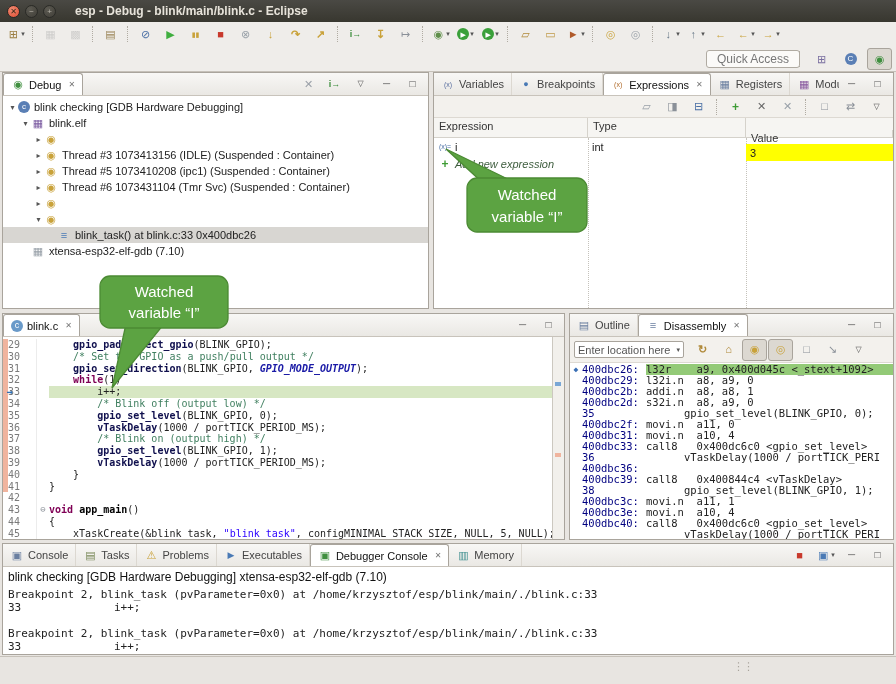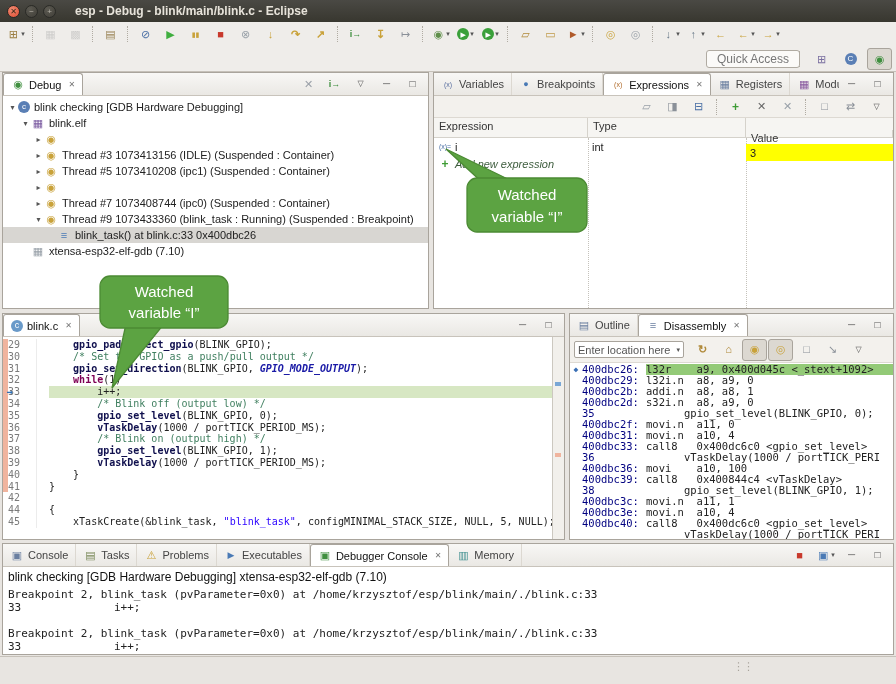--- a/index.html
+++ b/index.html
@@ -274,30 +274,29 @@
           <span class="tlabel">Thread #3 1073413156 (IDLE) (Suspended : Container)</span>
         </div>
         <div class="trow" style="padding-left: 30px;">
           <span class="tarrow">▸</span>
           <span class="icn" style="color: rgb(201, 162, 58);">◉</span>
           <span class="tlabel">Thread #5 1073410208 (ipc1) (Suspended : Container)</span>
         </div>
         <div class="trow" style="padding-left: 30px;">
           <span class="tarrow">▸</span>
           <span class="icn" style="color: rgb(201, 162, 58);">◉</span>
+          <span class="tlabel">Thread #6 1073431104 (Tmr Svc) (Suspended : Container)</span>
         </div>
         <div class="trow" style="padding-left: 30px;">
           <span class="tarrow">▸</span>
           <span class="icn" style="color: rgb(201, 162, 58);">◉</span>
-          <span class="tlabel">Thread #7 1073408744 (ipc0) (Suspended : Container)</span>
         </div>
         <div class="trow" style="padding-left: 30px;">
           <span class="tarrow">▾</span>
           <span class="icn" style="color: rgb(201, 162, 58);">◉</span>
-          <span class="tlabel">Thread #9 1073433360 (blink_task : Running) (Suspended : Breakpoint)</span>
         </div>
         <div class="trow sel" style="padding-left: 43px;">
           <span class="tarrow"></span>
           <span class="icn" style="color: rgb(74, 122, 181);">≡</span>
           <span class="tlabel">blink_task() at blink.c:33 0x400dbc26</span>
         </div>
         <div class="trow" style="padding-left: 17px;">
           <span class="tarrow"></span>
           <span class="icn" style="color: rgb(152, 160, 168);">▦</span>
           <span class="tlabel">xtensa-esp32-elf-gdb (7.10)</span>
@@ -499,20 +498,26 @@
             <span class="ecode"><span>}</span></span>
           </div>
           <div class="eline">
             <span class="chg"></span>
             <span class="lnum">42</span>
             <span class="fold"></span>
             <span class="ecode"></span>
           </div>
           <div class="eline">
             <span class="chg"></span>
+            <span class="lnum">43</span>
+            <span class="fold">⊖</span>
+            <span class="ecode"><span class="kw">void</span><span> </span><span class="fnd">app_main</span><span>()</span></span>
+          </div>
+          <div class="eline">
+            <span class="chg"></span>
             <span class="lnum">44</span>
             <span class="fold"></span>
             <span class="ecode"><span>{</span></span>
           </div>
           <div class="eline">
             <span class="chg"></span>
             <span class="lnum">45</span>
             <span class="fold"></span>
             <span class="ecode"><span>    xTaskCreate(&amp;blink_task, </span><span class="str">"blink_task"</span><span>, configMINIMAL_STACK_SIZE, NULL, 5, NULL);</span></span>
           </div>
@@ -578,21 +583,21 @@
     <div class="drows" id="disasm-rows">
         <div class="drow cur"><span class="dmark">◆</span><span class="daddr">400dbc26:</span><span class="dcode">l32r    a9, 0x400d045c &lt;_stext+1092&gt;</span></div>
         <div class="drow"><span class="dmark"></span><span class="daddr">400dbc29:</span><span class="dcode">l32i.n  a8, a9, 0</span></div>
         <div class="drow"><span class="dmark"></span><span class="daddr">400dbc2b:</span><span class="dcode">addi.n  a8, a8, 1</span></div>
         <div class="drow"><span class="dmark"></span><span class="daddr">400dbc2d:</span><span class="dcode">s32i.n  a8, a9, 0</span></div>
         <div class="drow"><span class="dmark"></span><span class="daddr"><span class="dnum">35</span></span><span class="dcode dsrc">gpio_set_level(BLINK_GPIO, 0);</span></div>
         <div class="drow"><span class="dmark"></span><span class="daddr">400dbc2f:</span><span class="dcode">movi.n  a11, 0</span></div>
         <div class="drow"><span class="dmark"></span><span class="daddr">400dbc31:</span><span class="dcode">movi.n  a10, 4</span></div>
         <div class="drow"><span class="dmark"></span><span class="daddr">400dbc33:</span><span class="dcode">call8   0x400dc6c0 &lt;gpio_set_level&gt;</span></div>
         <div class="drow"><span class="dmark"></span><span class="daddr"><span class="dnum">36</span></span><span class="dcode dsrc">vTaskDelay(1000 / portTICK_PERI</span></div>
-        <div class="drow"><span class="dmark"></span><span class="daddr">400dbc36:</span><span class="dcode">movi    a10, 100</span></div>
+        <div class="drow"><span class="dmark"></span><span class="daddr">400dbc36:</span></div>
         <div class="drow"><span class="dmark"></span><span class="daddr">400dbc39:</span><span class="dcode">call8   0x400844c4 &lt;vTaskDelay&gt;</span></div>
         <div class="drow"><span class="dmark"></span><span class="daddr"><span class="dnum">38</span></span><span class="dcode dsrc">gpio_set_level(BLINK_GPIO, 1);</span></div>
         <div class="drow"><span class="dmark"></span><span class="daddr">400dbc3c:</span><span class="dcode">movi.n  a11, 1</span></div>
         <div class="drow"><span class="dmark"></span><span class="daddr">400dbc3e:</span><span class="dcode">movi.n  a10, 4</span></div>
         <div class="drow"><span class="dmark"></span><span class="daddr">400dbc40:</span><span class="dcode">call8   0x400dc6c0 &lt;gpio_set_level&gt;</span></div>
         <div class="drow"><span class="dmark"></span><span class="daddr"><span class="dnum"></span></span><span class="dcode dsrc">vTaskDelay(1000 / portTICK_PERI</span></div>
       </div>
   </div>
 
   <div class="view" id="console-view" style="left:2px;top:543px;width:892px;height:112px;">

